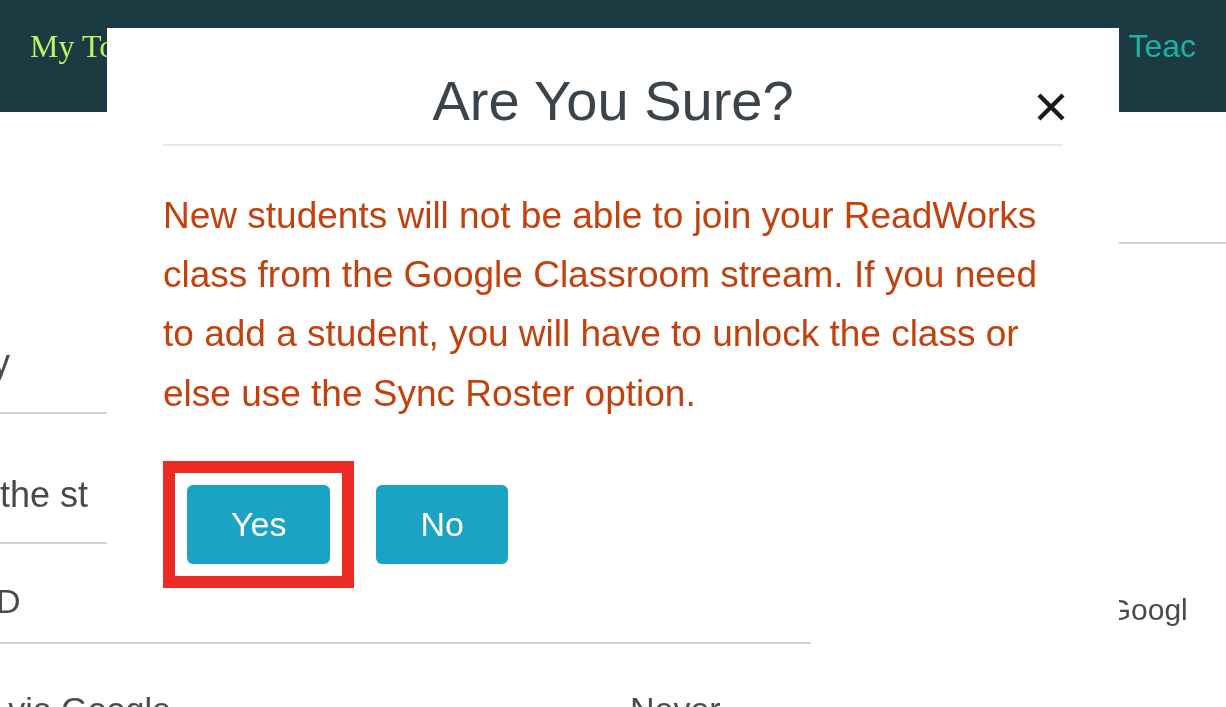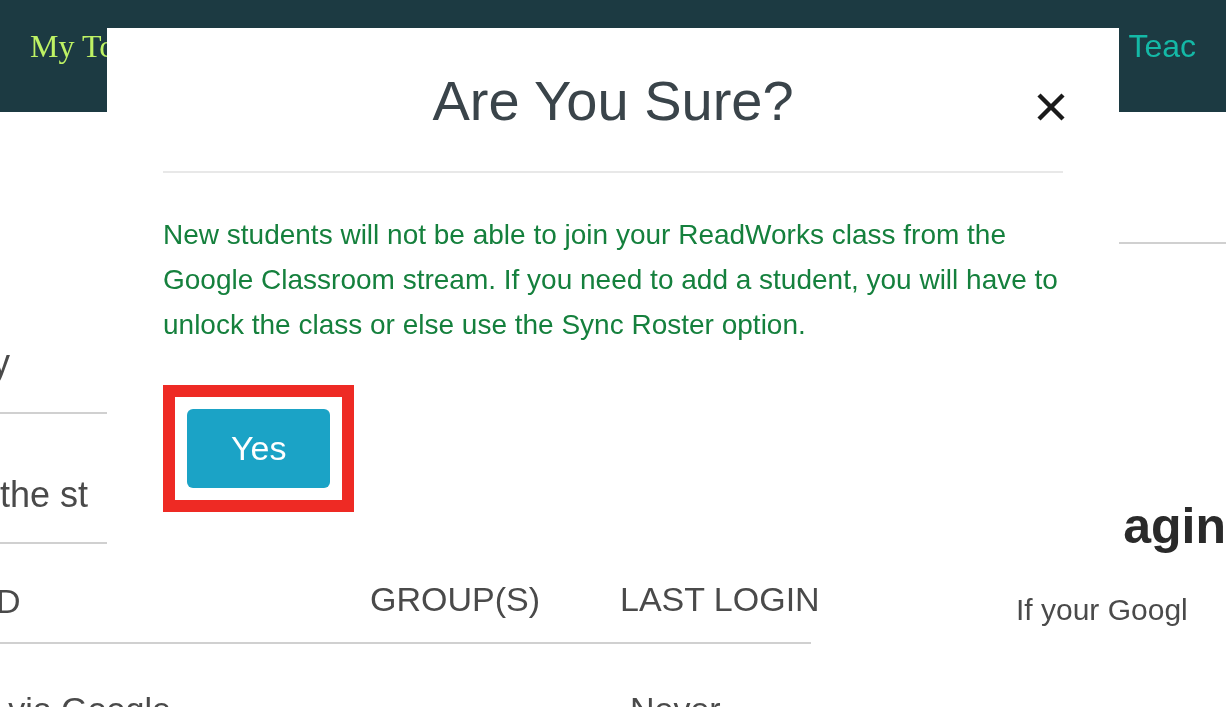--- a/index.html
+++ b/index.html
@@ -116,32 +116,32 @@
     .modal-close svg {
       width: 36px;
       height: 36px;
     }
     
     .modal-title {
       text-align: center;
       font-size: 56px;
       color: #3a444a;
       font-weight: 400;
-      margin-bottom: 38px;
+      margin-bottom: 11px;
     }
     
     .modal-divider {
       border: none;
       border-top: 2px solid #e8e8e8;
       margin: 0 0 40px 0;
     }
     
     .modal-body {
-      font-size: 28px;
-      color: #15803d;
+      font-size: 37px;
+      color: #c2410c;
       line-height: 1.6;
       margin-bottom: 38px;
     }
     
     .modal-actions {
       display: flex;
       justify-content: flex-start;
       gap: 22px;
       align-items: center;
     }
@@ -257,21 +257,20 @@
 <div class="background-content">
   <div class="bg-right-text">Class</div>
   <div class="bg-border-right-1"></div>
 
   <div class="bg-row-1">ry</div>
   <div class="bg-border-1"></div>
 
   <div class="bg-row-2">t the st</div>
   <div class="bg-border-2"></div>
 
-  <div class="bg-right-heading">agin</div>
 
   <div class="bg-d">D</div>
 
   <div class="bg-headers">
     <span>GROUP(S)</span>
     <span>LAST LOGIN</span>
   </div>
 
   <div class="bg-border-3"></div>
 
@@ -296,15 +295,16 @@
 
     <h2 class="modal-title">Are You Sure?</h2>
     <hr class="modal-divider">
 
     <p class="modal-body">New students will not be able to join your ReadWorks class from the Google Classroom stream. If you need to add a student, you will have to unlock the class or else use the Sync Roster option.</p>
 
     <div class="modal-actions">
       <span class="highlight-box">
         <button class="btn">Yes</button>
       </span>
+      <button class="btn">No</button>
     </div>
   </div>
 </div>
 
 </body></html>

